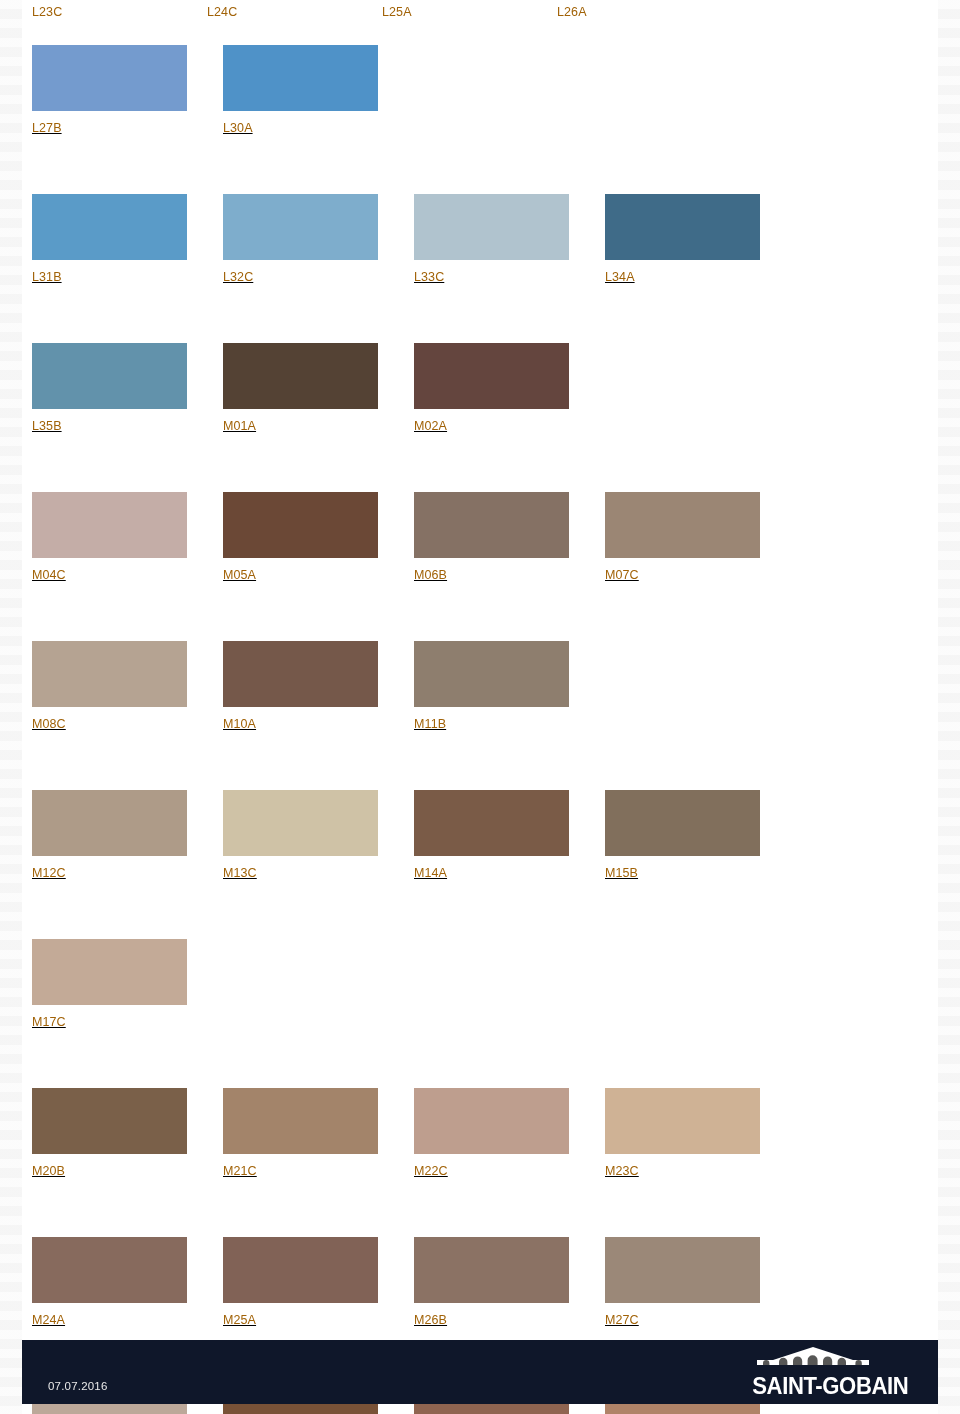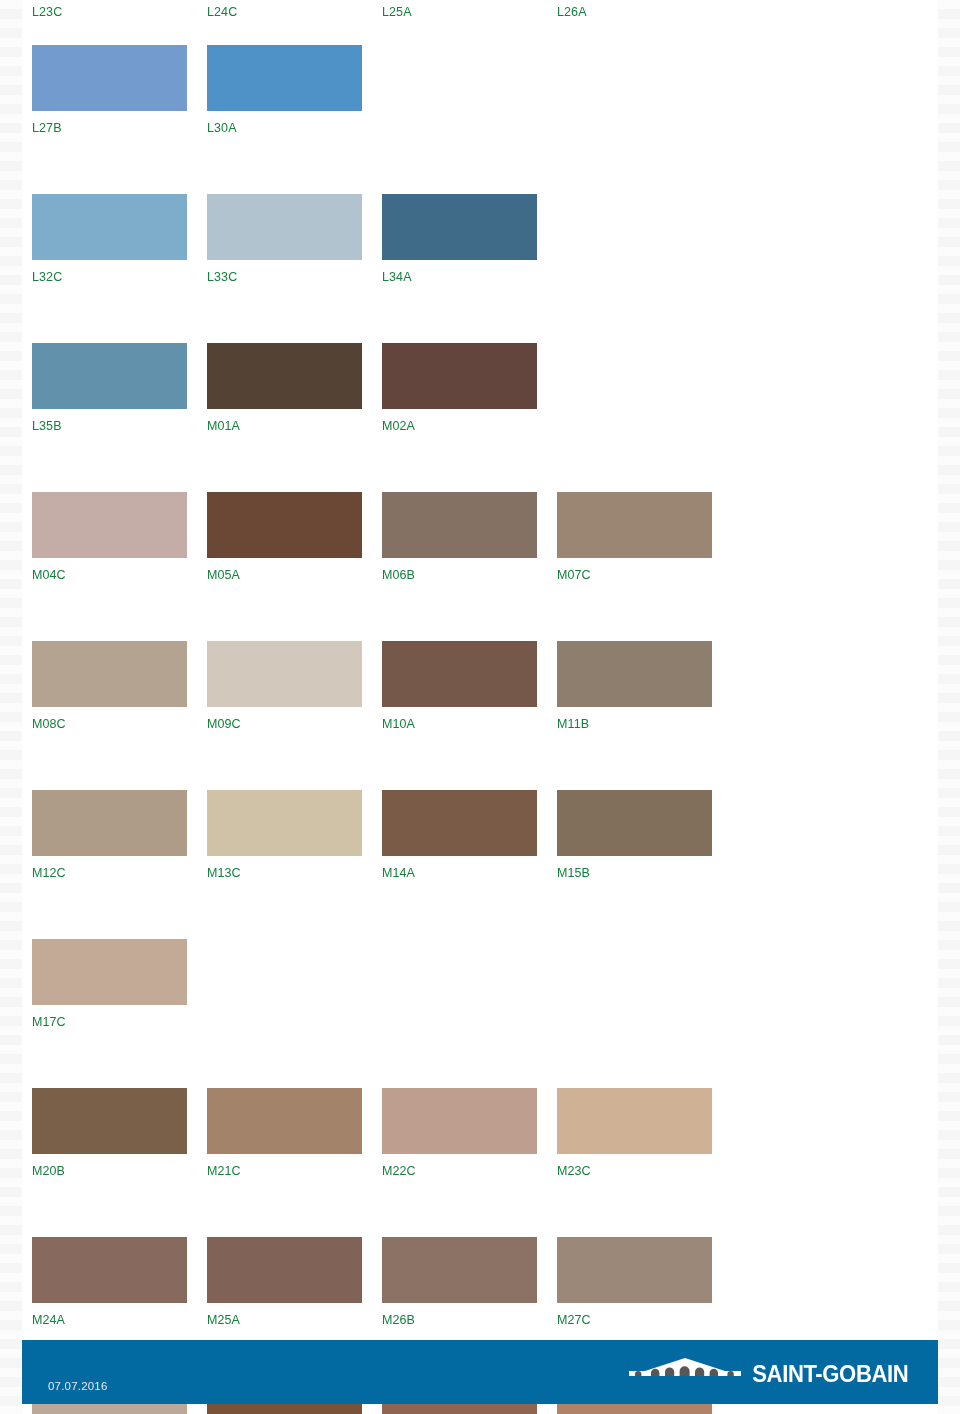--- a/index.html
+++ b/index.html
@@ -57,69 +57,71 @@
   .grid {
     position: absolute;
     left: 32px;
     top: 45px;
     width: 700px;
   }
 
   .row {
     display: grid;
     grid-template-columns: repeat(4, 175px);
-    column-gap: 0;
+    column-gap: 16px;
     margin-bottom: 58px;
+    text-decoration: underline;
   }
   .row:last-child { margin-bottom: 0; }
 
   .cell {
     width: 175px;
   }
   .chip {
     width: 155px;
     height: 66px;
     display: block;
   }
   .chip-label,
   .orphan-label {
     display: block;
     font-size: 12.5px;
     line-height: 15px;
-    color: #15803d;
+    color: #a16207;
     letter-spacing: .1px;
     padding-top: 10px;
     font-family: "Liberation Sans", sans-serif;
   }
   .orphan-label { padding-top: 0; }
 
   
   .footer {
     position: absolute;
     left: 22px;
     right: 22px;
     bottom: 10px;
     height: 64px;
-    background: #0369a1;
+    background: #0f172a;
     display: flex;
     align-items: center;
     justify-content: space-between;
     padding: 0 26px 0 26px;
     box-sizing: border-box;
   }
   .footer-date {
     color: #e9e9e9;
     font-size: 11.5px;
     letter-spacing: .2px;
     align-self: flex-end;
     padding-bottom: 12px;
   }
   .logo {
     display: flex;
-    align-items: flex-end;
+    flex-direction: column;
+    align-items: flex-start;
     line-height: 1;
   }
   .logo-mark {
     display: block;
     margin-bottom: 2px;
   }
   .logo-word {
     color: #ffffff;
     font-size: 23px;
     font-weight: bold;
@@ -149,20 +151,24 @@
           <div class="chip" style="background: rgb(116, 155, 206);"></div>
           <span class="chip-label">L27B</span>
         </div>
         <div class="cell">
           <div class="chip" style="background: rgb(79, 146, 200);"></div>
           <span class="chip-label">L30A</span>
         </div>
       </div>
       <div class="row">
         <div class="cell">
+          <div class="chip" style="background: rgb(90, 155, 200);"></div>
+          <span class="chip-label">L31B</span>
+        </div>
+        <div class="cell">
           <div class="chip" style="background: rgb(126, 173, 204);"></div>
           <span class="chip-label">L32C</span>
         </div>
         <div class="cell">
           <div class="chip" style="background: rgb(176, 195, 206);"></div>
           <span class="chip-label">L33C</span>
         </div>
         <div class="cell">
           <div class="chip" style="background: rgb(63, 107, 136);"></div>
           <span class="chip-label">L34A</span>
@@ -197,24 +203,20 @@
         </div>
         <div class="cell">
           <div class="chip" style="background: rgb(155, 134, 116);"></div>
           <span class="chip-label">M07C</span>
         </div>
       </div>
       <div class="row">
         <div class="cell">
           <div class="chip" style="background: rgb(181, 163, 146);"></div>
           <span class="chip-label">M08C</span>
-        </div>
-        <div class="cell">
-          <div class="chip" style="background: rgb(211, 200, 188);"></div>
-          <span class="chip-label">M09C</span>
         </div>
         <div class="cell">
           <div class="chip" style="background: rgb(117, 88, 74);"></div>
           <span class="chip-label">M10A</span>
         </div>
         <div class="cell">
           <div class="chip" style="background: rgb(142, 126, 110);"></div>
           <span class="chip-label">M11B</span>
         </div>
       </div>

